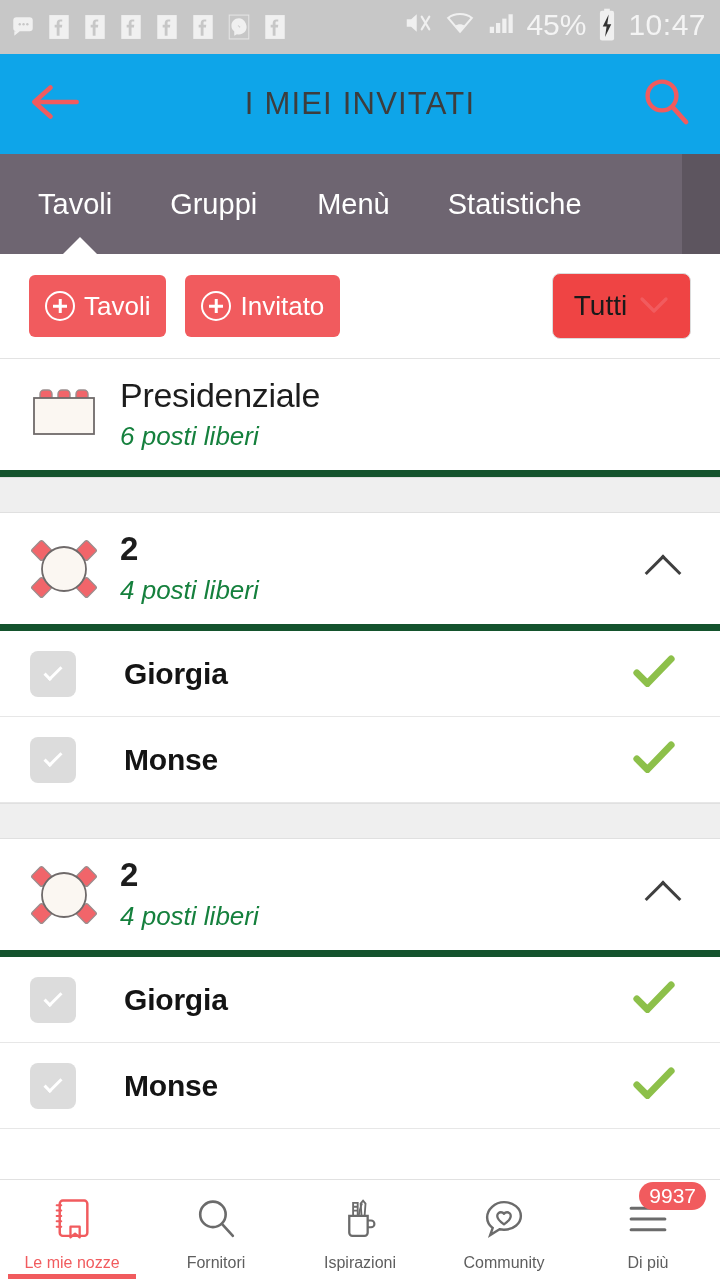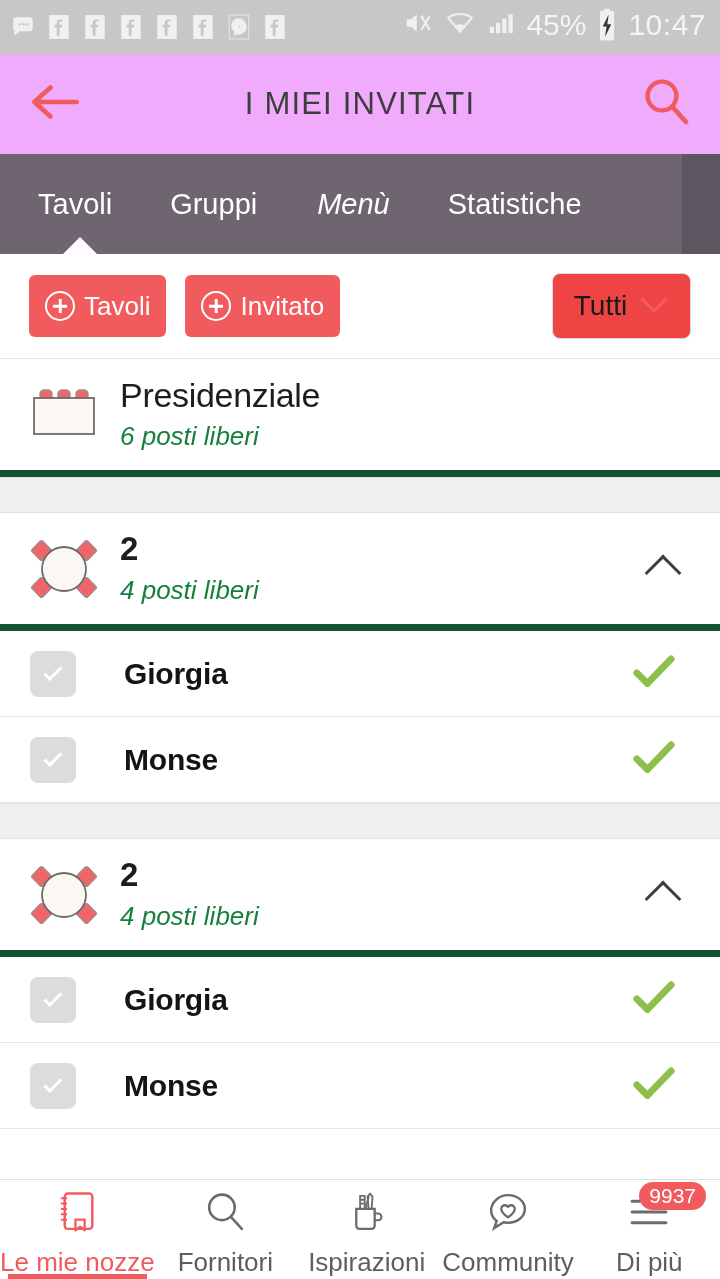--- a/index.html
+++ b/index.html
@@ -21,21 +21,21 @@
   .ic-msg, .ic-fb, .ic-mess {
     width: 26px; height: 26px; display:inline-block; position:relative;
   }
   .sb-time {
     color:#f4f4f4; font-size:30px; letter-spacing:0.5px; font-family:"Liberation Sans",sans-serif;
   }
   .sb-batt { color:#f4f4f4; font-size:30px; }
 
   
   .header {
-    height: 100px; background:#f0abfc; display:flex; align-items:center;
+    height: 100px; background:#0ea5e9; display:flex; align-items:center;
     padding: 0 28px; flex:0 0 100px; position:relative;
   }
   .hdr-title {
     position:absolute; left:0; right:0; text-align:center;
     font-size: 31px; letter-spacing:1.2px; color:#3d3d3d; font-weight:400;
   }
   .hdr-btn { position:relative; z-index:2; cursor:pointer; display:flex; align-items:center; }
   .hdr-spacer { flex:1; }
 
   
@@ -43,21 +43,21 @@
     height: 100px; background:#6e6571; display:flex; align-items:center;
     position:relative; flex:0 0 100px;
   }
   .tabs-inner { display:flex; align-items:center; height:100%; }
   .tab {
     color:#ffffff; font-size:29px; padding: 0 0; white-space:nowrap;
     display:flex; align-items:center; height:100%; cursor:pointer;
   }
   .tab.t0 { margin-left: 38px; }
   .tab.t1 { margin-left: 58px; }
-  .tab.t2 { margin-left: 60px; font-style: italic; }
+  .tab.t2 { margin-left: 60px; }
   .tab.t3 { margin-left: 58px; }
   .tab-edge {
     position:absolute; right:0; top:0; width:38px; height:100%;
     background:#5d555f;
   }
   .tab-arrow {
     position:absolute; bottom:-1px; left:62px; width:0;height:0;
     border-left:18px solid transparent; border-right:18px solid transparent;
     border-bottom:18px solid #ffffff;
   }
@@ -124,21 +124,21 @@
   
   .bottomnav {
     height:100px; background:#fff; border-top:1px solid #e1e1e1;
     display:flex; align-items:flex-start; flex:0 0 100px; position:relative;
   }
   .nav-item {
     flex:1; display:flex; flex-direction:column; align-items:center; justify-content:center;
     height:100%; position:relative; cursor:pointer; padding-top:6px;
   }
   .nav-icon { height:50px; display:flex; align-items:center; justify-content:center; }
-  .nav-label { font-size:26px; color:#5e5e5e; margin-top:10px; white-space:nowrap;}
+  .nav-label { font-size:16px; color:#5e5e5e; margin-top:10px; white-space:nowrap;}
   .nav-item.active .nav-label { color:#f15b5e; }
   .nav-underline {
     position:absolute; bottom:0; left:8px; right:8px; height:5px; background:#f15b5e;
   }
   .badge {
     position:absolute; top:2px; right:14px; background:#f15b5e; color:#fff;
     border-radius:22px; font-size:21px; padding:2px 10px 3px; line-height:1.1;
   }
 </style>
 </head>

